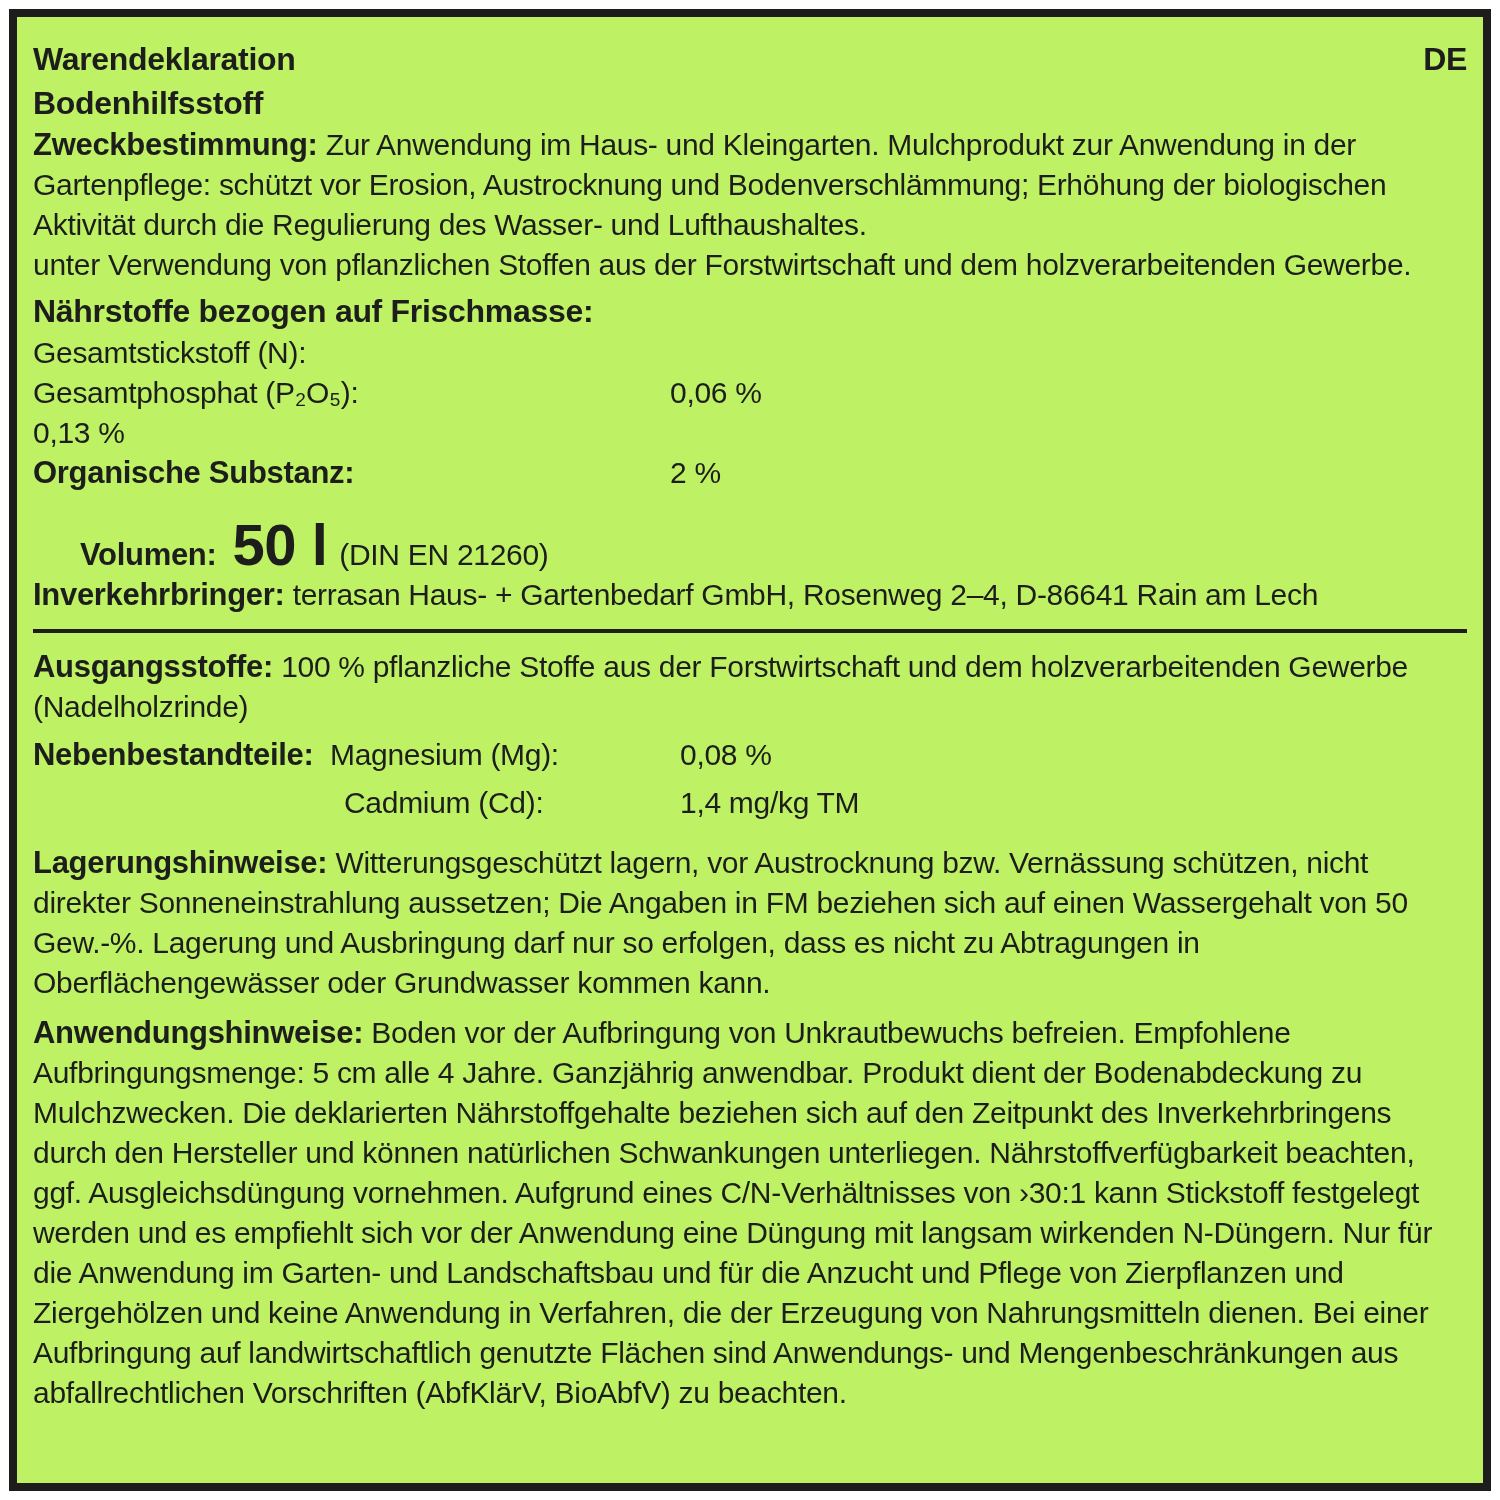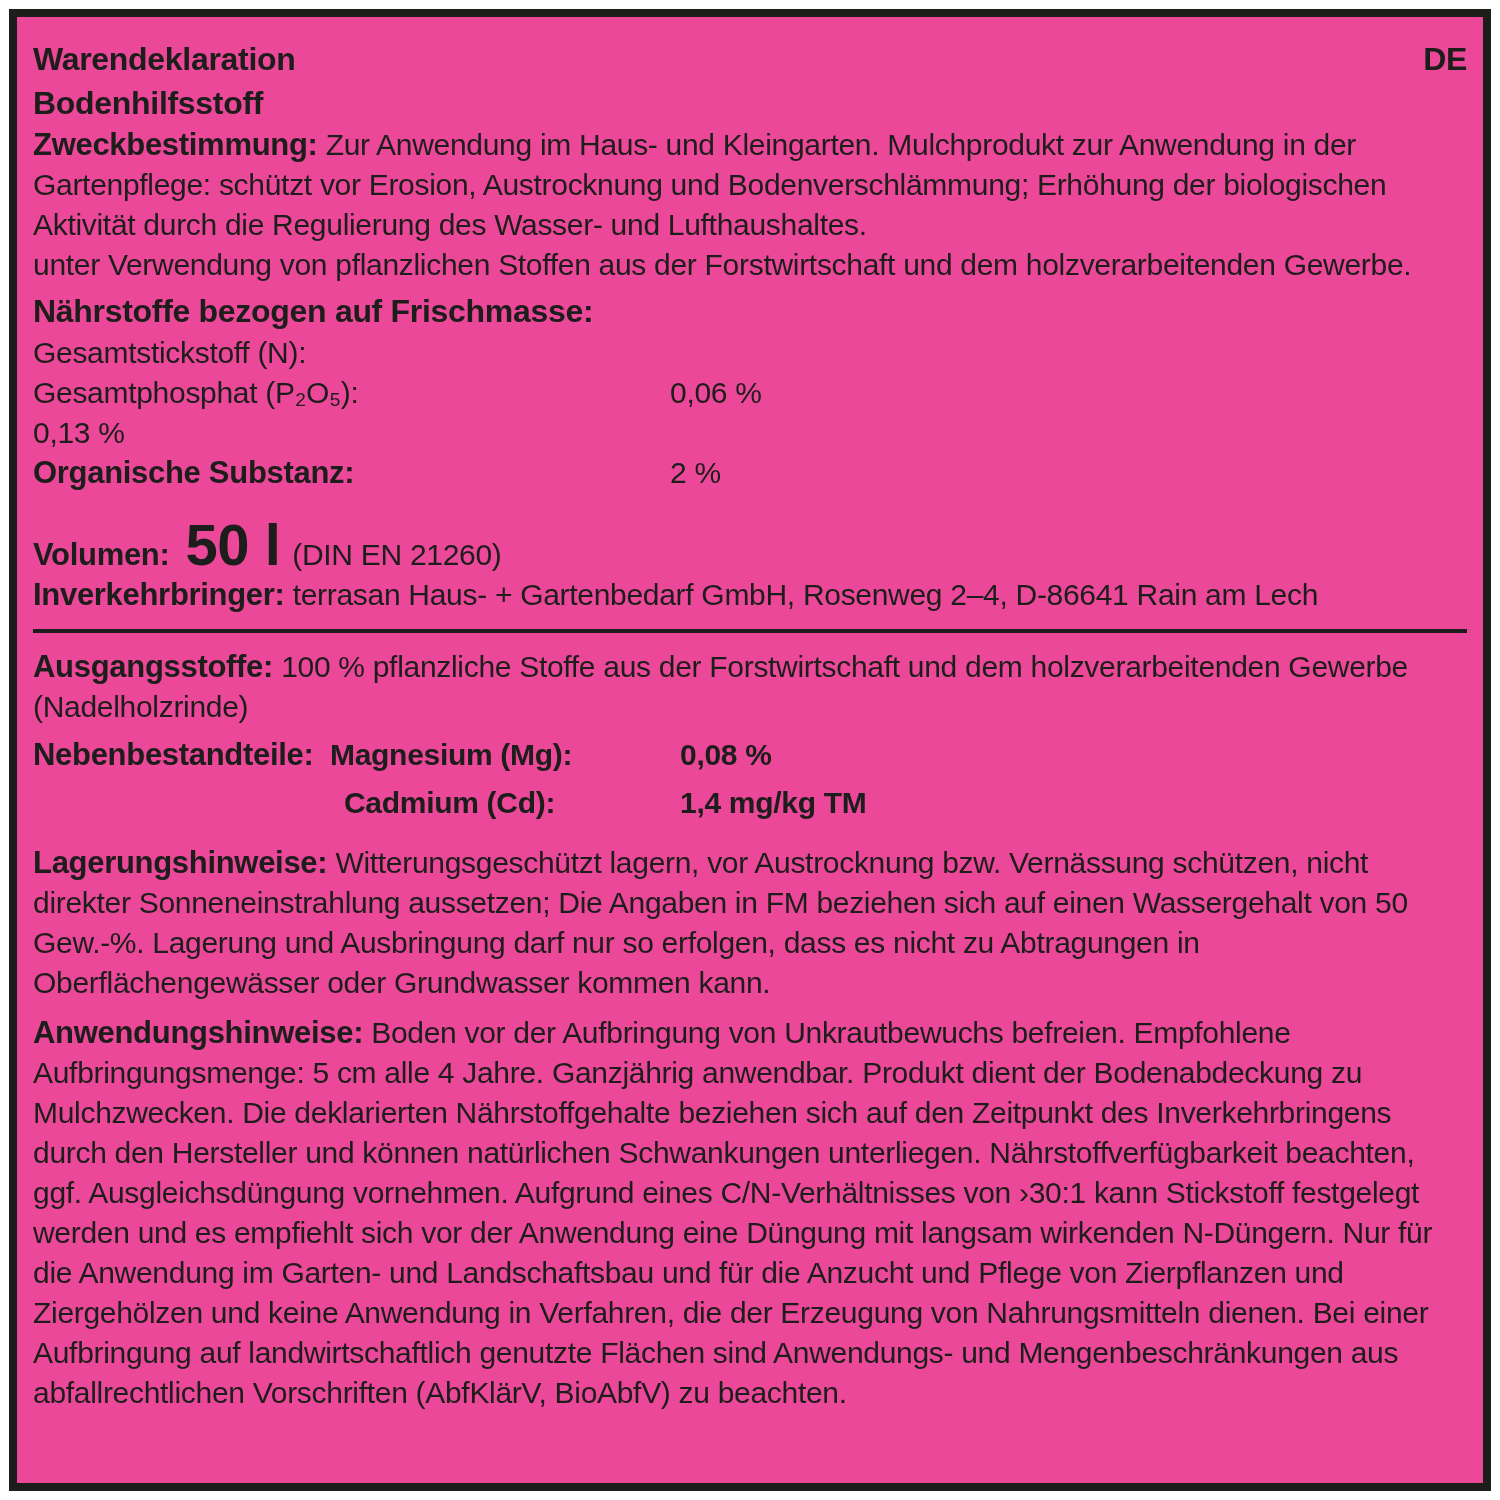--- a/index.html
+++ b/index.html
@@ -11,21 +11,21 @@
     font-family: "Liberation Sans", "DejaVu Sans", sans-serif;
     color: #1d1d1b;
   }
   .frame {
     position: absolute;
     top: 9px; left: 9px; right: 9px; bottom: 9px;
     border: 8px solid #1d1d1b;
     box-sizing: border-box;
     padding: 20px 16px 0 16px;
     overflow: hidden;
-    background: #ec4899;
+    background: #bef264;
   }
   
   .h {
     font-weight: bold;
     font-size: 32px;
     line-height: 44px;
     letter-spacing: -0.3px;
   }
   .header-row {
     display: flex;
@@ -50,20 +50,21 @@
     letter-spacing: -0.3px;
   }
   .nrow .bold { font-weight: bold; font-size: 31px; }
   
   .volume-row {
     display: flex;
     align-items: baseline;
     margin-top: 18px;
     margin-bottom: 2px;
     height: 62px;
+    margin-left: 47px;
   }
   .volume-row b { font-size: 31px; letter-spacing: -0.3px; }
   .volume-big {
     font-weight: bold;
     font-size: 58px;
     letter-spacing: -0.5px;
     margin: 0 12px 0 16px;
   }
   .volume-row .std { font-size: 30px; letter-spacing: -0.3px; }
   .divider {
@@ -73,21 +74,20 @@
   }
   
   .neben {
     display: grid;
     grid-template-columns: 297px 350px auto;
     row-gap: 8px;
     font-size: 30px;
     line-height: 40px;
     letter-spacing: -0.3px;
     margin: 8px 0 6px 0;
-    font-weight: bold;
   }
   .neben b { font-size: 31px; }
   .neben .c2 { padding-left: 14px; }
   .mt6  { margin-top: 20px; }
   .mt10 { margin-top: 10px; }
 </style>
 </head>
 <body>
 
 <div class="frame">

